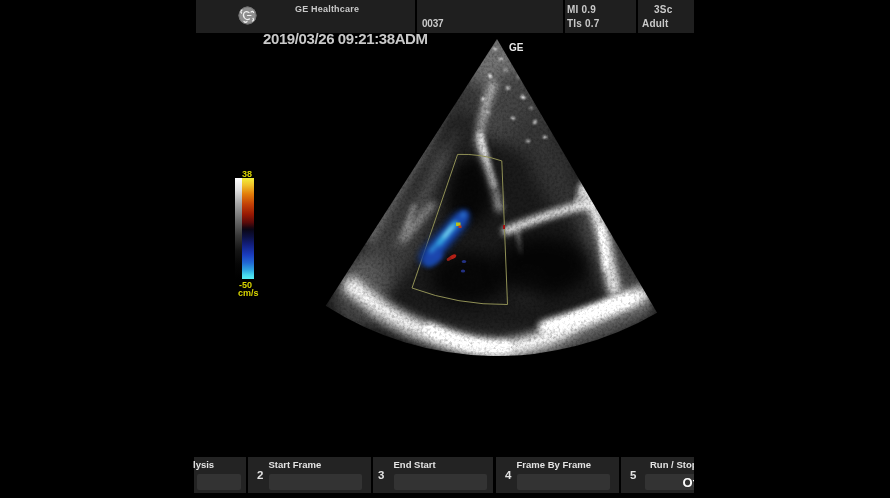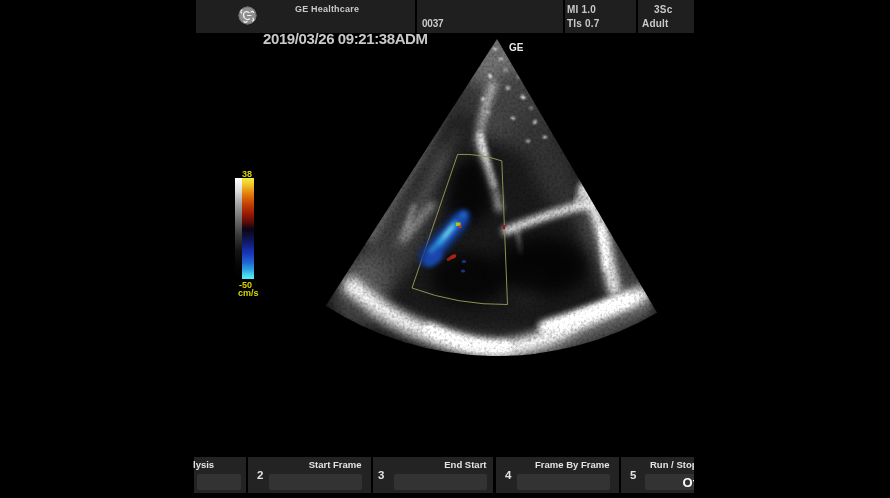--- a/index.html
+++ b/index.html
@@ -4,21 +4,21 @@
 <style>
   html,body{margin:0;padding:0;background:#000;width:890px;height:498px;overflow:hidden;}
   *{box-sizing:border-box;font-family:"Liberation Sans",sans-serif;}
   .abs{position:absolute;}
   
   #topbar{position:absolute;left:196px;top:0;width:498px;height:33px;background:#000;}
   .tsec{position:absolute;top:0;height:33px;background:#1f1f1f;}
   .ttxt{position:absolute;color:#c9c9c9;font-size:10px;font-weight:bold;white-space:nowrap;letter-spacing:0.2px;}
   
   .bcell{position:absolute;top:457px;height:36px;background:#232323;}
-  .blabel{position:absolute;top:2.4px;left:21px;width:93px;text-align:right;color:#e3e3e3;font-size:9.5px;font-weight:bold;white-space:nowrap;}
+  .blabel{position:absolute;top:2.4px;left:21px;width:93px;text-align:left;color:#e3e3e3;font-size:9.5px;font-weight:bold;white-space:nowrap;}
   .bnum{position:absolute;top:12.2px;left:9.5px;color:#e3e3e3;font-size:11.5px;font-weight:bold;}
   .bbtn{position:absolute;top:17.4px;left:21px;width:93px;height:16px;background:#333333;border-radius:2px;}
   
   #graybar{position:absolute;left:235px;top:178px;width:7px;height:101px;
     background:linear-gradient(to bottom,#ffffff 0%,#e0e0e0 12%,#a4a4a4 26%,#6a6a6a 42%,#383838 57%,#141414 72%,#050505 86%,#000 100%);}
   #colbar{position:absolute;left:242px;top:178px;width:12px;height:101px;
     background:linear-gradient(to bottom,#f2ef3c 0%,#f0c22a 7%,#e27c0a 16%,#c24006 26%,#971803 36%,#5a0a0a 44%,#1c0610 49%,#0a0616 51%,#0c1040 58%,#121f7e 66%,#1a3cbe 76%,#2168d4 84%,#2da4e0 91%,#45d8ee 96%,#58eef2 100%);}
   .ylab{position:absolute;color:#d8d400;font-size:9px;font-weight:bold;}
 </style>
 </head>
@@ -26,21 +26,21 @@
 
 <div id="topbar">
   <div class="tsec" style="left:0;width:219px;"></div>
   <div class="tsec" style="left:221px;width:146px;"></div>
   <div class="tsec" style="left:369px;width:71px;"></div>
   <div class="tsec" style="left:442px;width:56px;"></div>
 </div>
 <div class="ttxt" style="left:263px;top:3.6px;font-size:9px;margin-left:32px;">GE Healthcare</div>
 <div class="ttxt" style="left:263px;top:30px;font-size:15px;letter-spacing:-0.4px;">2019/03/26 09:21:38ADM</div>
 <div class="ttxt" style="left:422px;top:18.4px;font-size:10px;letter-spacing:-0.2px;text-align:center;">0037</div>
-<div class="ttxt" style="left:567px;top:4px;">MI 1.0</div>
+<div class="ttxt" style="left:567px;top:4px;">MI 0.9</div>
 <div class="ttxt" style="left:567px;top:18px;">TIs 0.7</div>
 <div class="ttxt" style="left:654px;top:4px;">3Sc</div>
 <div class="ttxt" style="left:642px;top:18px;text-align:center;">Adult</div>
 
 <svg class="abs" style="left:238px;top:6px;" width="19" height="19" viewBox="0 0 38 38">
   <circle cx="19" cy="19" r="18" fill="#8e8e8e"></circle>
   <circle cx="19" cy="19" r="17" fill="none" stroke="#6a6a6a" stroke-width="1.5"></circle>
   <g stroke="#f2f2f2" stroke-width="2.4" fill="none" stroke-linecap="round">
     <path d="M22,13 Q15,9 12,14 Q9,19 13,24 Q17,29 23,26"></path>
     <path d="M19,19 L26,19"></path>

